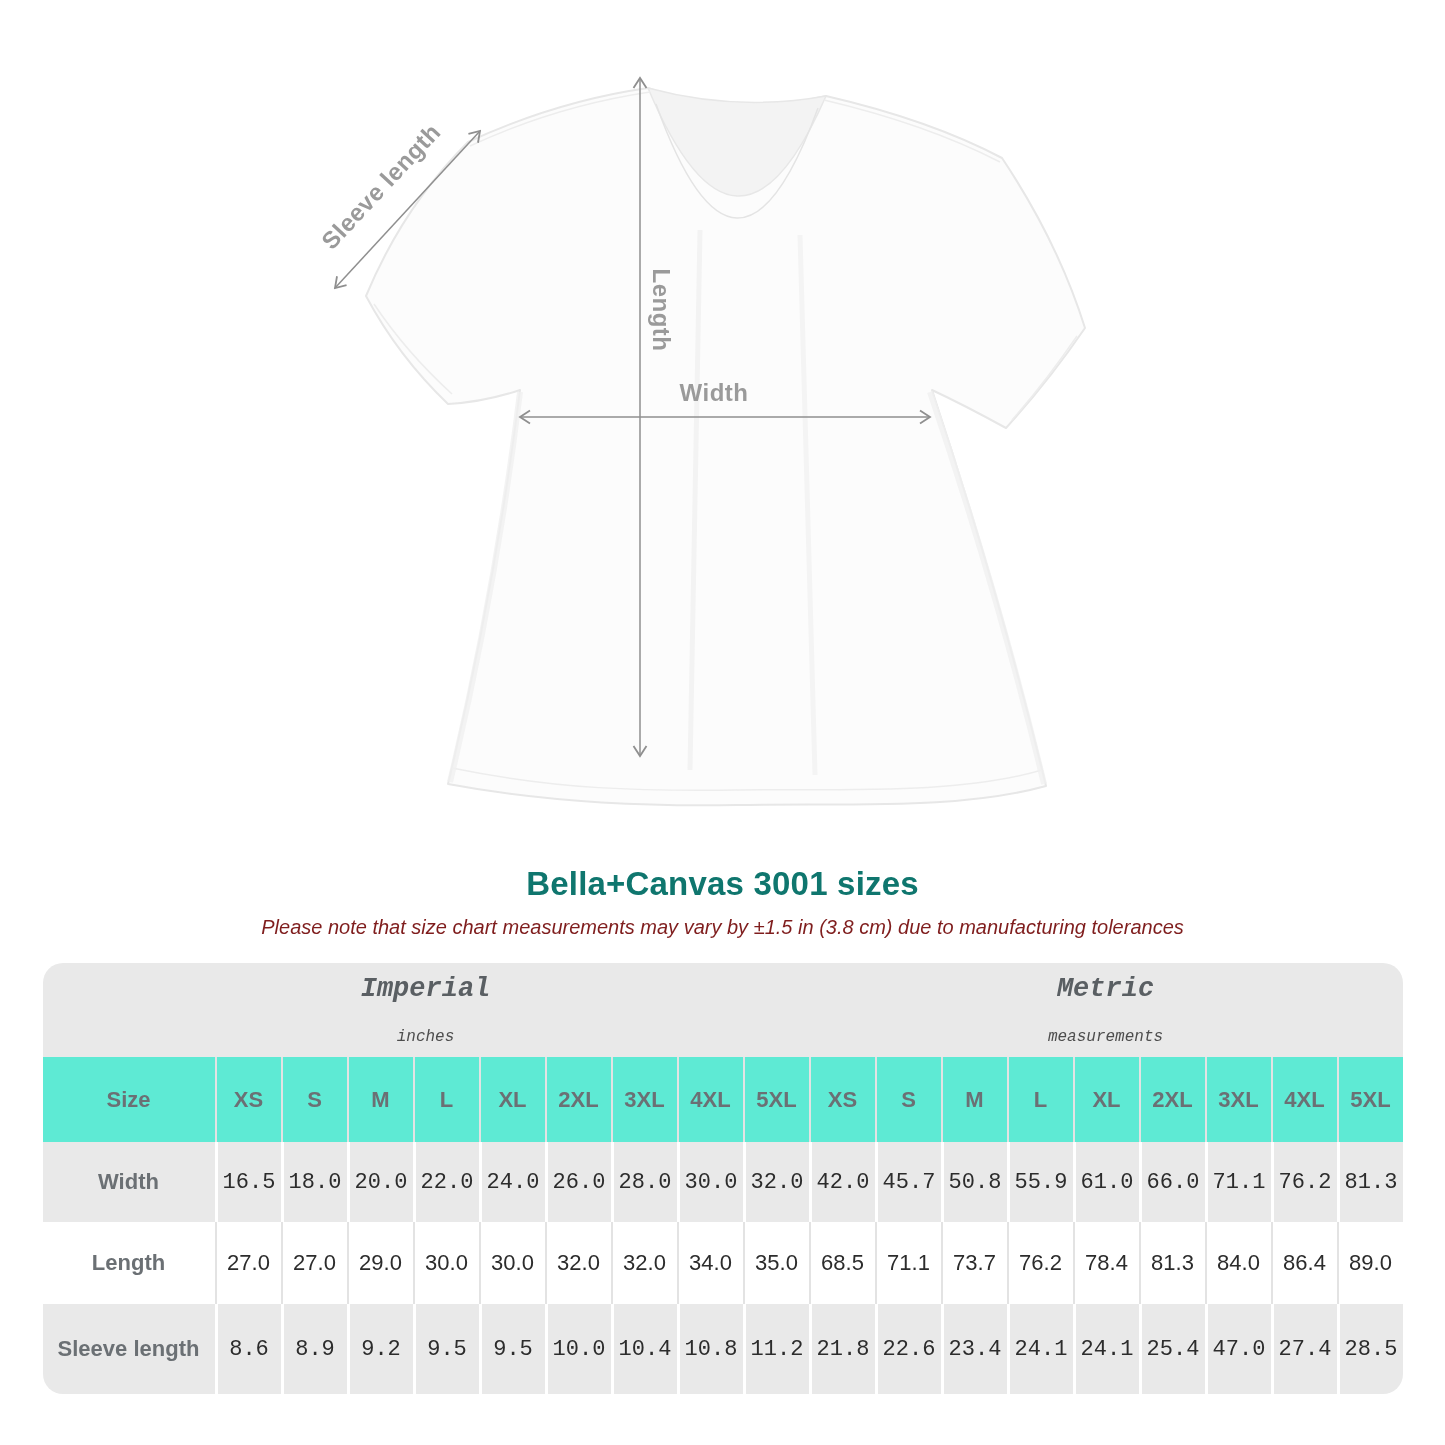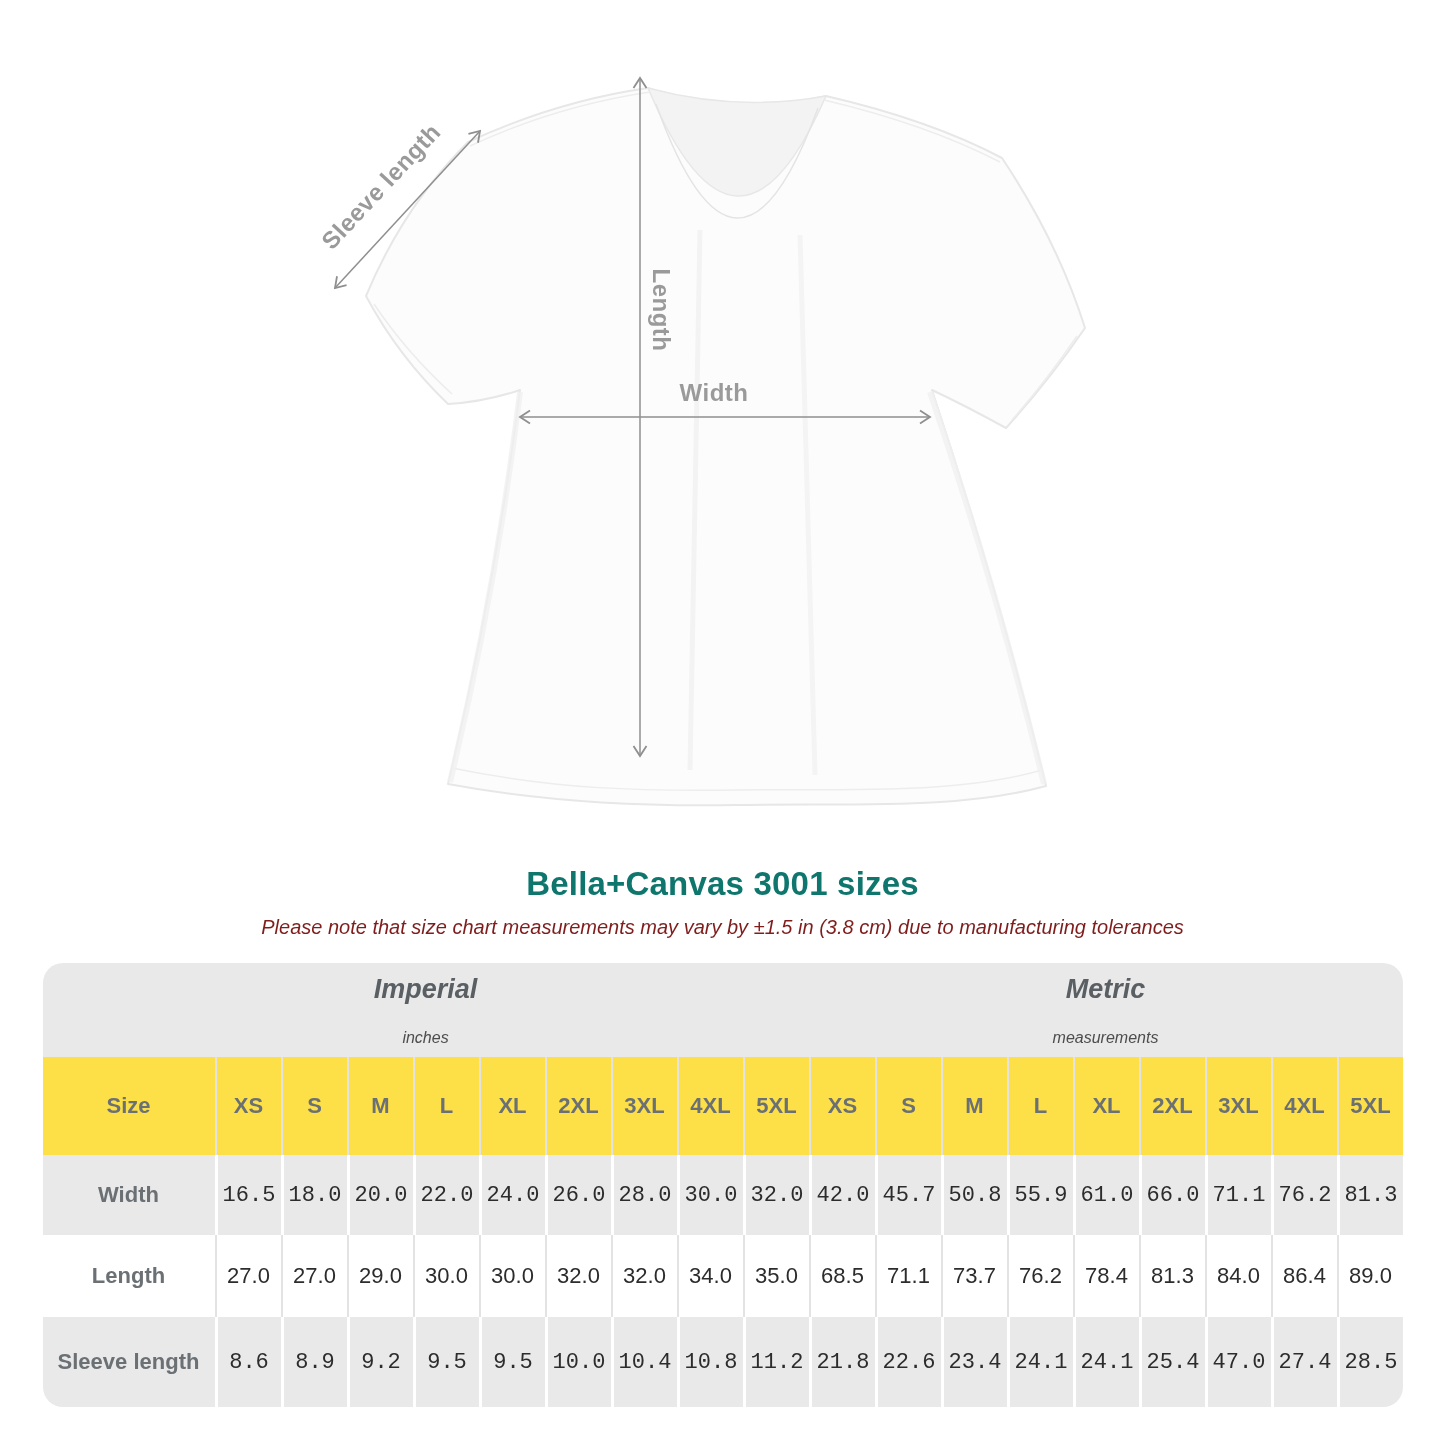--- a/index.html
+++ b/index.html
@@ -16,26 +16,26 @@
     margin:13px 0 0;text-align:center;font-style:italic;font-size:20px;color:#7f1d1d;
   }
   table.size-chart{
     border-collapse:separate;border-spacing:0;table-layout:fixed;
     width:1360px;margin:24px auto 0;
   }
   table.size-chart col.c-label{width:172px;}
   table.size-chart td,table.size-chart th{
     box-sizing:border-box;text-align:center;vertical-align:middle;padding:0;
   }
-  tr.band-row th{background:#e9e9e9;height:94px;font-weight:normal;}
+  tr.band-row th{background:#e9e9e9;height:94px;font-weight:normal;font-family:Liberation Mono, monospace;}
   tr.band-row th:first-child{border-top-left-radius:20px;}
   tr.band-row th:last-child{border-top-right-radius:20px;}
   .band-label{font-weight:bold;font-style:italic;font-size:27px;color:#5a5f63;}
   .band-sub{font-style:italic;font-size:16px;color:#4d4d4d;margin-top:24px;}
-  tr.size-row{height:98px;background:#fde047;}
+  tr.size-row{height:85px;background:#5eead4;}
   tr.size-row td{font-weight:bold;font-size:22px;color:#6b7074;}
   tr.r-gray{background:#e9e9e9;}
   tr.r-white{background:#fff;}
   tr.row-width{height:80px;}
   tr.row-length{height:82px;}
   tr.row-sleeve{height:90px;}
   td.rlabel{font-weight:bold;font-size:22px;color:#6b7074;}
   td.val{font-size:22px;color:#2c2c2c;}
   tr.size-row td + td, tr.r-white td + td{border-left:2px solid #e3e3e3;}
   tr.r-gray td + td{border-left:3px solid #ffffff;font-family:Liberation Mono, monospace;}

